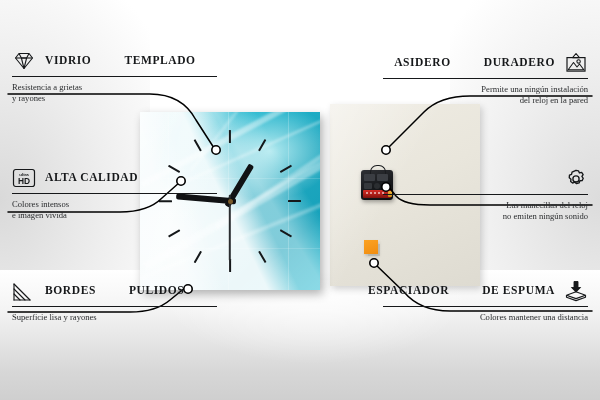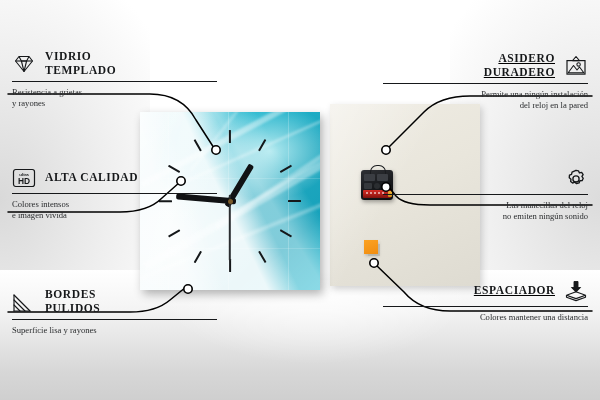--- a/index.html
+++ b/index.html
@@ -85,24 +85,24 @@
     background:repeating-linear-gradient(90deg,rgba(255,255,255,.55) 0 2px,transparent 2px 4px);}
 
   .foam{position:absolute;left:224px;top:132px;width:14px;height:14px;
     background:linear-gradient(160deg,#fca221 0%,#f08d10 100%);
     box-shadow:3px 3px 0 -1px rgba(170,170,160,.55), 1px 2px 3px rgba(0,0,0,.18);}
 
   
   .feat{position:absolute;width:205px;}
   .feat .head{display:flex;align-items:center;gap:9px;}
   .feat.right .head{justify-content:flex-end;}
-  .titlewrap{display:flex;flex-direction:column;}
+  .titlewrap{display:flex;gap:33px;}
   .t-line{font-family:"Liberation Serif", serif;font-weight:bold;font-size:11.5px;
     letter-spacing:.6px;color:#16181a;line-height:13.5px;white-space:nowrap;}
-  .feat.right .titlewrap{align-items:flex-end;text-decoration:underline;}
+  .feat.right .titlewrap{align-items:flex-end;}
   .rule{height:1.4px;background:#16181a;margin-top:4px;width:100%;}
   .desc{margin-top:5px;font-family:"Liberation Serif", serif;font-size:8.6px;color:#2a2c2e;
     line-height:11px;}
   .feat.right .desc{text-align:right;}
   .ico{width:24px;height:22px;flex:0 0 24px;display:block;}
 
   
   .links{position:absolute;left:0;top:0;width:600px;height:400px;pointer-events:none;}
 </style>
 </head>
@@ -219,21 +219,21 @@
         <span class="t-line">ALTA CALIDAD</span>
       </div>
     </div>
     <div class="rule"></div>
     <div class="desc">
       <div>Colores intensos</div>
       <div>e imagen vívida</div>
     </div>
   </div>
 
-  <div class="feat left" style="left:12px;top:280px;margin-top:8px;">
+  <div class="feat left" style="left:12px;top:280px;">
     <div class="head">
       <svg class="ico" viewBox="0 0 24 22">
         <g stroke="#16181a" stroke-width="1.15" stroke-linecap="round">
           <path d="M2,4 L18,20"></path>
             <path d="M2,9 L13,20"></path>
             <path d="M2,14 L8,20"></path>
           <path d="M2,4 L2,20"></path>
             <path d="M2,20 L18,20"></path>
         </g>
       </svg>
@@ -280,20 +280,21 @@
     <div class="desc">
       <div>Las manecillas del reloj</div>
       <div>no emiten ningún sonido</div>
     </div>
   </div>
 
   <div class="feat right" style="left:383px;top:280px;">
     <div class="head">
       <div class="titlewrap">
         <span class="t-line">ESPACIADOR</span>
+        <span class="t-line">DE ESPUMA</span>
       </div>
       <svg class="ico" viewBox="0 0 24 22">
         <path d="M10,1.5 L14,1.5 L14,7.5 L16.6,7.5 L12,12.2 L7.4,7.5 L10,7.5 Z" fill="#16181a" stroke="#16181a" stroke-width="0.9" stroke-linejoin="round"></path>
         <path d="M12,11.8 L21.5,15.2 L12,18.6 L2.5,15.2 Z" fill="none" stroke="#16181a" stroke-width="1.15" stroke-linejoin="round"></path>
         <path d="M2.5,15.2 L2.5,17.2 L12,20.6 L21.5,17.2 L21.5,15.2" fill="none" stroke="#16181a" stroke-width="1.15" stroke-linejoin="round"></path>
       </svg>
     </div>
     <div class="rule"></div>
     <div class="desc">
       <div>Colores mantener una distancia</div>

